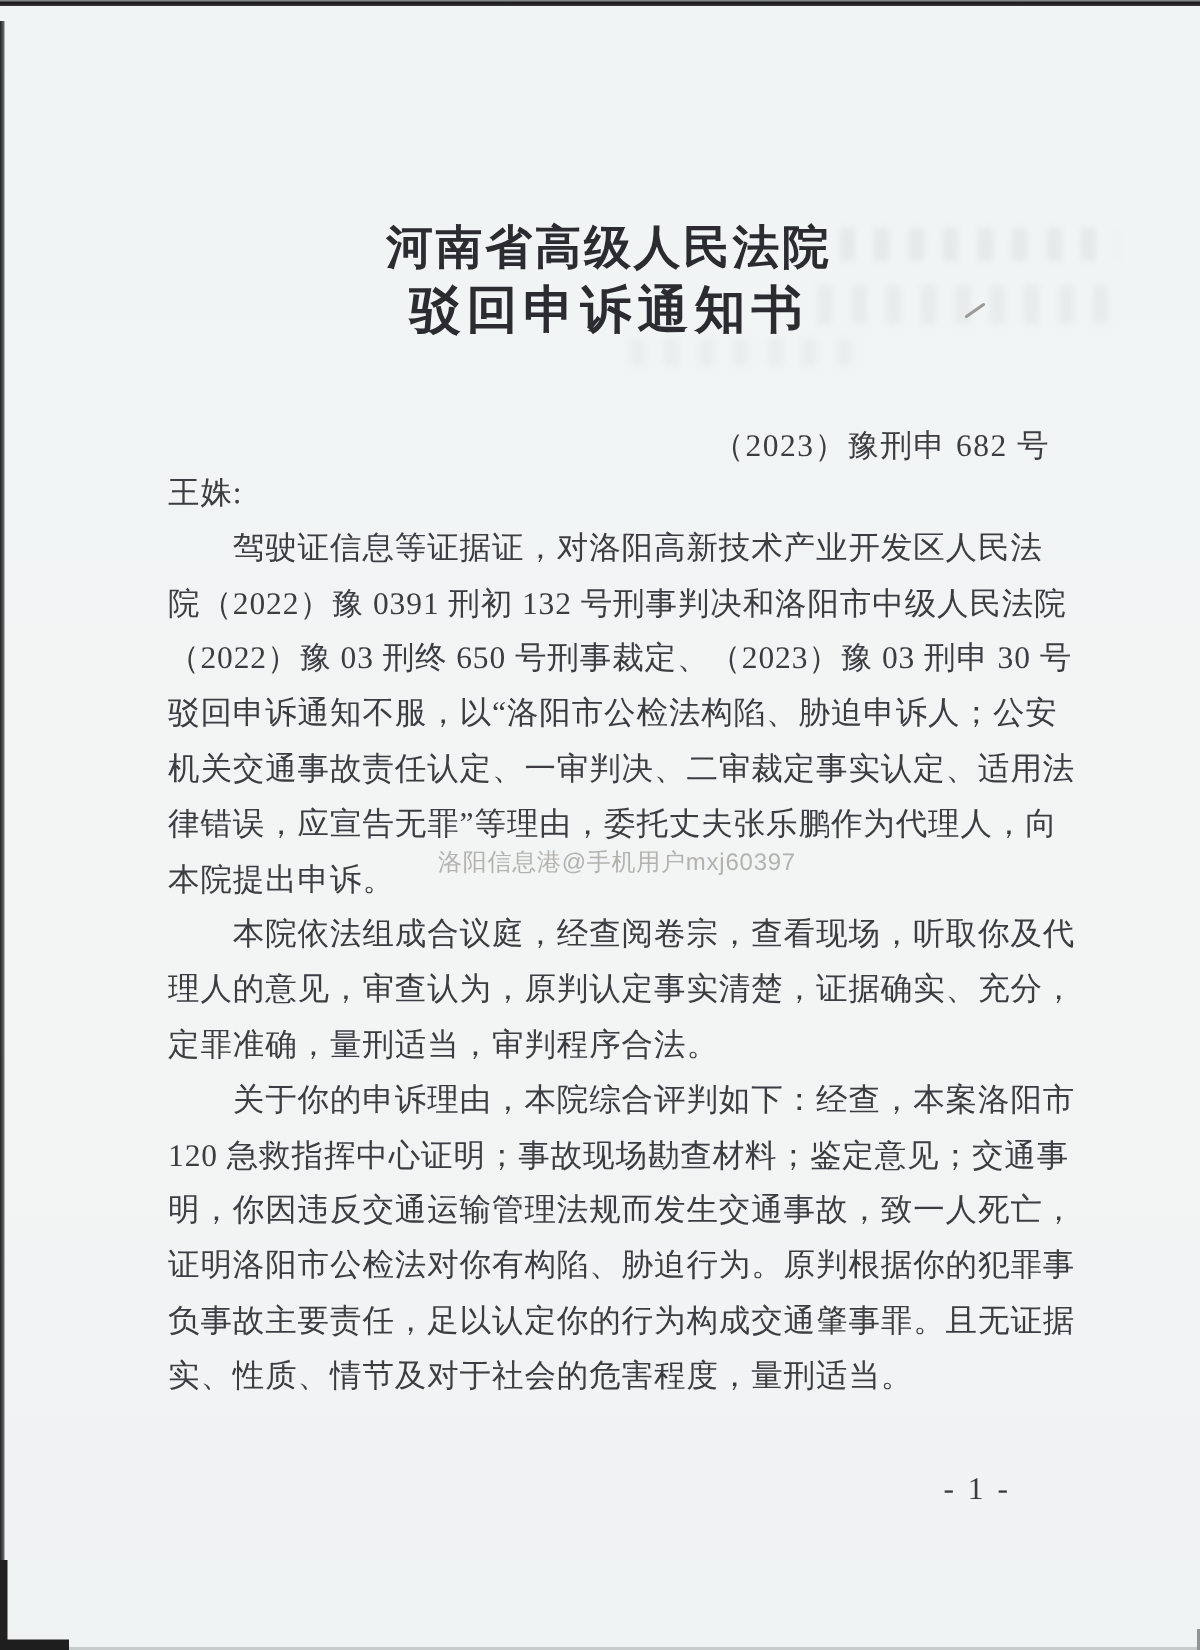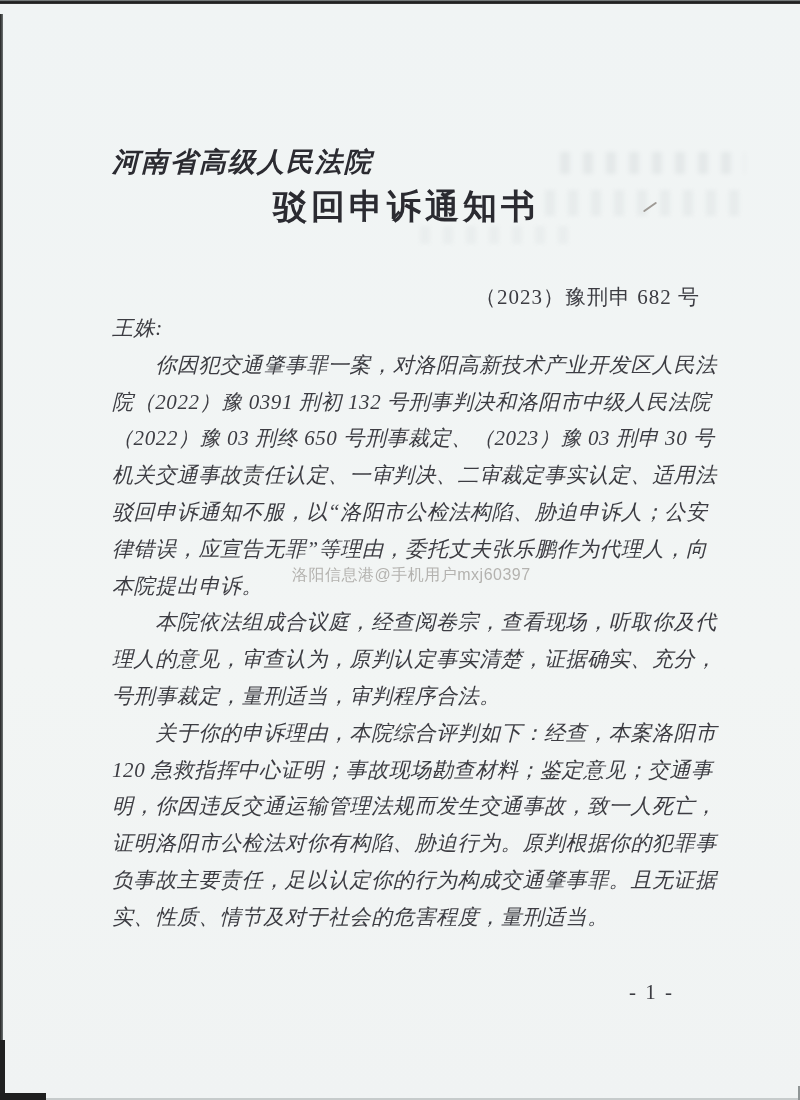--- a/index.html
+++ b/index.html
@@ -27,32 +27,32 @@
   .ghost{position:absolute;filter:blur(2px);
     background:repeating-linear-gradient(90deg,#7f8a90 0 10px,transparent 10px 23px);}
   .ghost-1{left:560px;top:152px;width:185px;height:22px;opacity:.10;}
   .ghost-2{left:545px;top:190px;width:205px;height:26px;opacity:.08;}
   .ghost-3{left:420px;top:226px;width:150px;height:18px;opacity:.06;}
   .pen-mark{position:absolute;left:642px;top:206px;width:16px;height:2px;
     background:#8f8a84;border-radius:2px;transform:rotate(-35deg);opacity:.85;}
   
   .content{position:absolute;left:112px;width:588px;}
   .court-name{
-    top:144px;font-size:27px;font-weight:700;
-    letter-spacing:2px;color:#2b2b31;white-space:pre;font-style:italic;
+    top:144px;text-align:center;font-size:31px;font-weight:700;
+    letter-spacing:2px;color:#2b2b31;white-space:pre;
   }
   .doc-title{
     top:184px;text-align:center;font-size:34px;font-weight:700;
     letter-spacing:4px;color:#2b2b31;white-space:pre;
   }
   .case-number{
     top:283px;text-align:right;font-size:21px;letter-spacing:1px;white-space:pre;
   }
   .body-lines{top:310px;font-size:21px;line-height:36.8px;letter-spacing:.6px;}
-  .line{white-space:pre;font-style:italic;}
+  .line{white-space:pre;}
   .page-number{
     position:absolute;top:980px;right:126px;font-size:21px;letter-spacing:2px;white-space:pre;
   }
   .watermark{
     position:absolute;left:292px;top:541px;font-size:16px;
     font-family:"Liberation Sans","DejaVu Sans",sans-serif;
     color:#a9a7a3;opacity:.85;letter-spacing:.5px;white-space:pre;margin-top:24px;
   }
 </style>
 </head>
@@ -71,30 +71,30 @@
   <div class="ghost ghost-3"></div>
   <div class="pen-mark"></div>
 
   <div class="content court-name" style="position:absolute;">河南省高级人民法院</div>
   <div class="content doc-title" style="position:absolute;">驳回申诉通知书</div>
 
   <div class="content case-number" style="position:absolute;">（2023）豫刑申 682 号</div>
 
   <div class="content body-lines" style="position:absolute;">
     <div class="line">王姝:</div>
-    <div class="line">　　你因犯交通肇事罪一案，对洛阳高新技术产业开发区人民法</div>
+    <div class="line">　　驾驶证信息等证据证，对洛阳高新技术产业开发区人民法</div>
     <div class="line">院（2022）豫 0391 刑初 132 号刑事判决和洛阳市中级人民法院</div>
     <div class="line">（2022）豫 03 刑终 650 号刑事裁定、（2023）豫 03 刑申 30 号</div>
+    <div class="line">驳回申诉通知不服，以“洛阳市公检法构陷、胁迫申诉人；公安</div>
     <div class="line">机关交通事故责任认定、一审判决、二审裁定事实认定、适用法</div>
-    <div class="line">驳回申诉通知不服，以“洛阳市公检法构陷、胁迫申诉人；公安</div>
     <div class="line">律错误，应宣告无罪”等理由，委托丈夫张乐鹏作为代理人，向</div>
     <div class="line">本院提出申诉。</div>
     <div class="line">　　本院依法组成合议庭，经查阅卷宗，查看现场，听取你及代</div>
     <div class="line">理人的意见，审查认为，原判认定事实清楚，证据确实、充分，</div>
-    <div class="line">号刑事裁定，量刑适当，审判程序合法。</div>
+    <div class="line">定罪准确，量刑适当，审判程序合法。</div>
     <div class="line">　　关于你的申诉理由，本院综合评判如下：经查，本案洛阳市</div>
     <div class="line">120 急救指挥中心证明；事故现场勘查材料；鉴定意见；交通事</div>
     <div class="line">明，你因违反交通运输管理法规而发生交通事故，致一人死亡，</div>
     <div class="line">证明洛阳市公检法对你有构陷、胁迫行为。原判根据你的犯罪事</div>
     <div class="line">负事故主要责任，足以认定你的行为构成交通肇事罪。且无证据</div>
     <div class="line">实、性质、情节及对于社会的危害程度，量刑适当。</div>
   </div>
 
   <div class="watermark">洛阳信息港@手机用户mxj60397</div>
 

